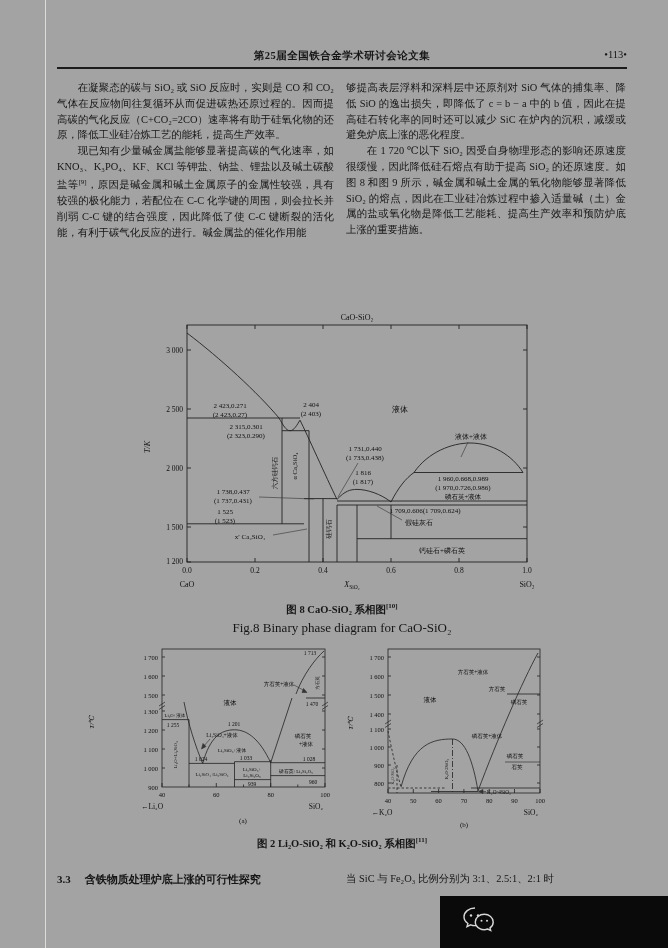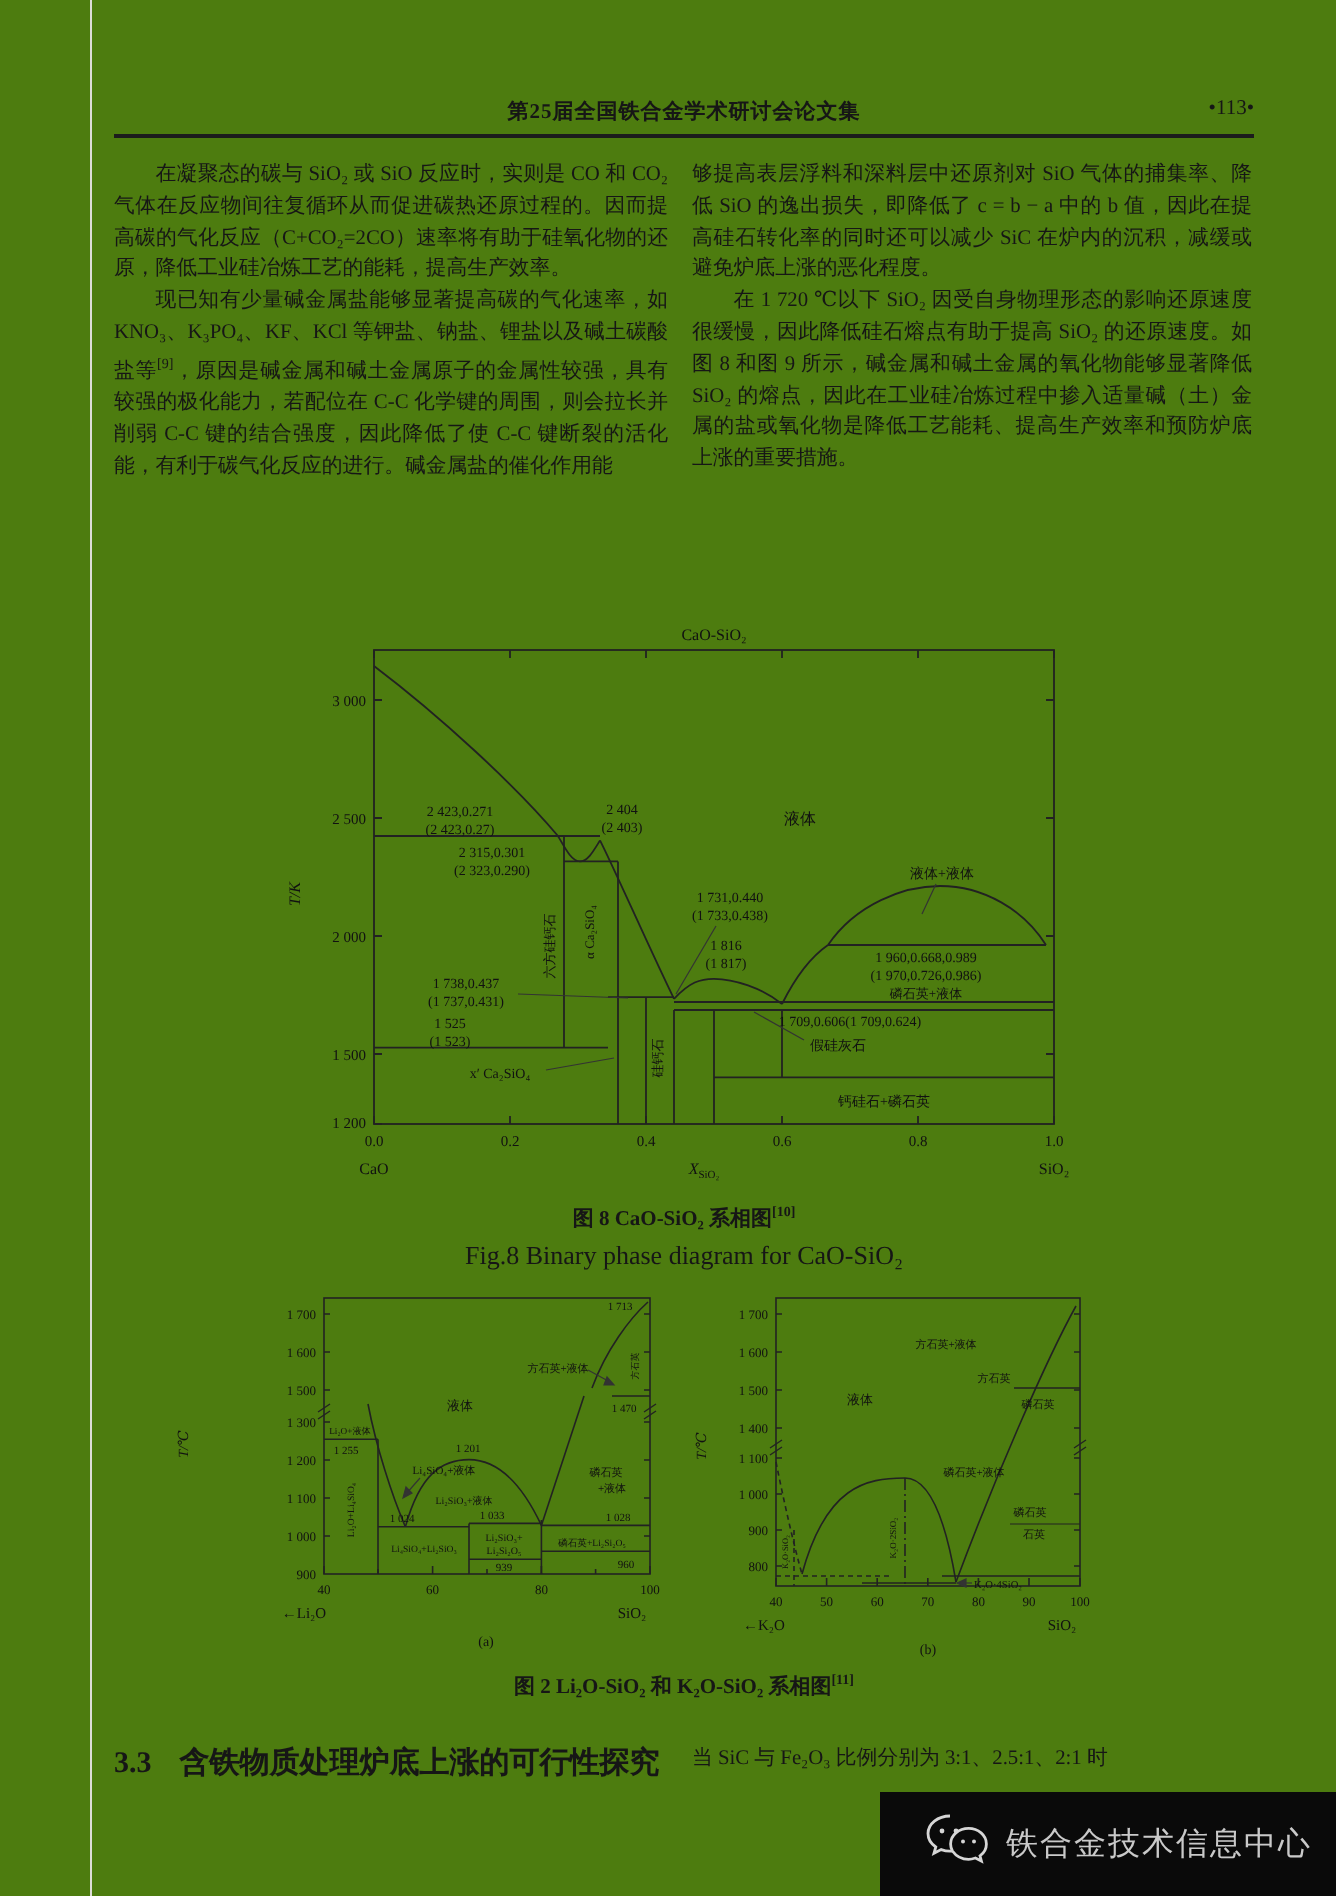--- a/index.html
+++ b/index.html
@@ -1,33 +1,33 @@
 <!DOCTYPE html>
 <html><head>
 <meta charset="utf-8">
 <style>
   html,body{margin:0;padding:0;background:#ffffff;}
-  .page{position:relative;width:668px;height:948px;background:#4d7c0f;overflow:hidden;
+  .page{position:relative;width:668px;height:948px;background:#a3a3a3;overflow:hidden;
         font-family:"Liberation Serif","DejaVu Serif",serif;color:#161616;}
   .scan-edge{position:absolute;left:45px;top:0;width:1px;height:948px;background:#ddddd8;}
   .hdr-title{position:absolute;top:49px;left:57px;width:570px;text-align:center;
              font-size:10.5px;font-weight:bold;letter-spacing:0.5px;}
   .hdr-page{position:absolute;top:49px;right:41px;font-size:10.5px;margin-left:12px;}
   .hdr-rule{position:absolute;top:67px;left:57px;width:570px;height:2px;background:#1c1c1c;}
   .col{position:absolute;top:80px;font-size:10.4px;line-height:15.8px;text-align:justify;}
   .col p{margin:0;text-indent:2em;}
   .col-left{left:57px;width:277px;}
   .col-right{left:346px;width:280px;}
   sup{font-size:7px;}
   .fig{position:absolute;}
   .fig svg text{font-family:"Liberation Serif","DejaVu Serif",serif;fill:#111;stroke:none;}
   .cap{position:absolute;left:57px;width:570px;text-align:center;}
   .cap-zh{font-size:10.5px;font-weight:bold;}
   .cap-en{font-size:13px;margin-top:3px;}
-  .sec-head{position:absolute;top:872px;left:57px;font-weight:bold;font-size:15px;}
+  .sec-head{position:absolute;top:872px;left:57px;font-weight:bold;font-size:11px;}
   .sec-head .num{margin-right:14px;}
   .sec-right{position:absolute;top:872px;left:346px;width:280px;font-size:10.4px;}
   .wm{position:absolute;left:440px;top:896px;width:228px;height:52px;background:#0a0a0a;
       display:flex;align-items:center;box-sizing:border-box;padding-left:22px;}
   .wm-icon{flex:0 0 auto;margin-right:7px;}
   .wm-text{color:#c9c9c9;font-size:16px;font-family:"Liberation Sans","DejaVu Sans",sans-serif;
            letter-spacing:1px;}
 </style>
 </head>
 <body>
@@ -305,15 +305,14 @@
           <path d="M14.2,19.5 C13.6,18.4 13.3,17.2 13.3,16 C13.3,11.6 17.4,8.2 22.3,8.2 C27.1,8.2 31.2,11.6 31.2,16 C31.2,18.4 30,20.5 28,21.9 L28.7,24.5 L25.7,23 C24.6,23.4 23.5,23.7 22.3,23.7 C19,23.7 16,22 14.2,19.5"></path>
         </g>
         <g fill="#d6d6d6">
           <circle cx="9" cy="9.5" r="1.2"></circle>
             <circle cx="16" cy="9.5" r="1.2"></circle>
           <circle cx="19.5" cy="14.8" r="1"></circle>
             <circle cx="25" cy="14.8" r="1"></circle>
         </g>
       </svg>
     </span>
-    <span class="wm-text">铁合金技术信息中心</span>
   </div>
 </div>
 
 </body></html>

